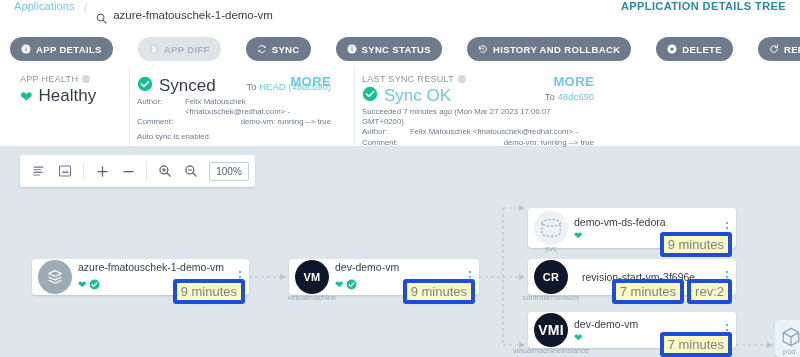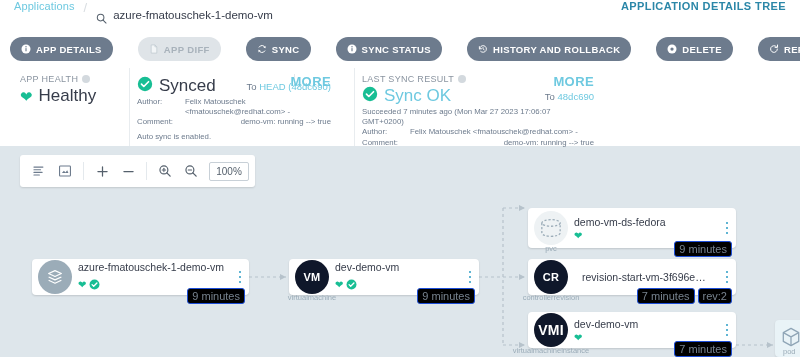--- a/index.html
+++ b/index.html
@@ -133,22 +133,22 @@
   .st-heart { color: #18be94; font-size: 10px; line-height: 1; }
   .node-menu {
     width: 18px; flex: 0 0 18px; display: flex; flex-direction: column;
     align-items: center; justify-content: center; gap: 2.5px; cursor: pointer;
   }
   .node-menu i { width: 2.5px; height: 2.5px; border-radius: 50%; background: #2b9cc4; display: block; }
   .badges {
     position: absolute; right: 4px; bottom: -9px; display: flex; gap: 3px;
   }
   .badge {
-    background: #000000; border: 1px solid #1d4ed8; border-radius: 3px;
-    font-size: 11px; color: #77838f; padding: 1px 4px; white-space: nowrap;
+    background: #fef9c3; border: 4px solid #1d4ed8; border-radius: 3px;
+    font-size: 13px; color: #77838f; padding: 1px 4px; white-space: nowrap;
   }
   .pod-partial {
     position: absolute; background: #e9f3f7; border-radius: 4px;
     box-shadow: 0 1px 2px rgba(0,0,0,.10);
     display: flex; align-items: center; justify-content: center;
   }
   .pod-label { position: absolute; bottom: 1px; left: 8px; font-size: 7.5px; color: #9bacb8; }
 </style>
 </head>
 <body>

